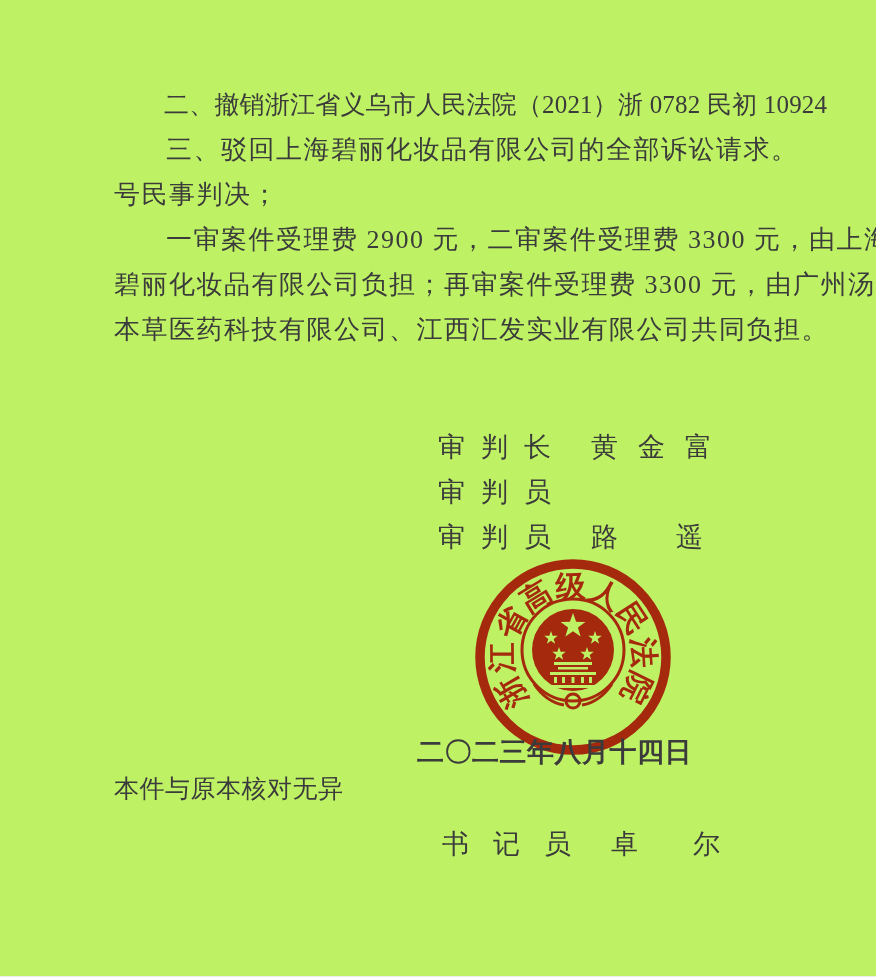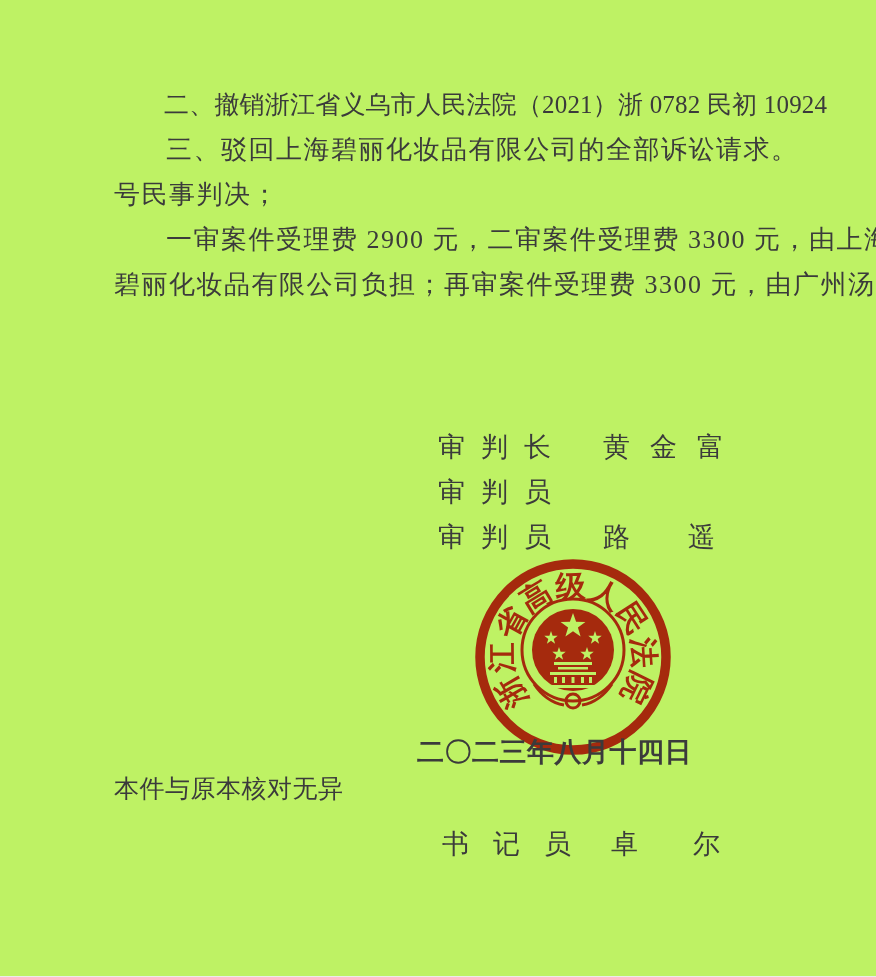--- a/index.html
+++ b/index.html
@@ -41,21 +41,20 @@
     position: absolute;
     left: 438px;
     top: 424px;
   }
   .sig-row {
     display: flex;
     align-items: center;
     height: 45px;
     font-size: 27px;
     white-space: nowrap;
-    gap: 12px;
   }
   .sig-row .role { letter-spacing: 16px; margin-right: 24px; }
   .sig-row .name { letter-spacing: 20px; font-family: Liberation Mono, monospace; }
   .sig-row .name.name-wide { letter-spacing: 58px; }
 
   .date-line {
     position: absolute;
     left: 417px;
     top: 736px;
     height: 32px;
@@ -110,20 +109,21 @@
 <body>
 
 <div class="page">
 
   <div class="body-text">
     <div class="line indent tight">二、撤销浙江省义乌市人民法院（2021）浙 0782 民初 10924</div>
     <div class="line indent">三、驳回上海碧丽化妆品有限公司的全部诉讼请求。</div>
     <div class="line">号民事判决；</div>
     <div class="line indent">一审案件受理费 2900 元，二审案件受理费 3300 元，由上海</div>
     <div class="line">碧丽化妆品有限公司负担；再审案件受理费 3300 元，由广州汤臣</div>
+    <div class="line">本草医药科技有限公司、江西汇发实业有限公司共同负担。</div>
   </div>
 
   <div class="sig-block">
     <div class="sig-row">
       <span class="role">审判长</span>
       <span class="name">黄金富</span>
     </div>
     <div class="sig-row">
       <span class="role">审判员</span>
     </div>

